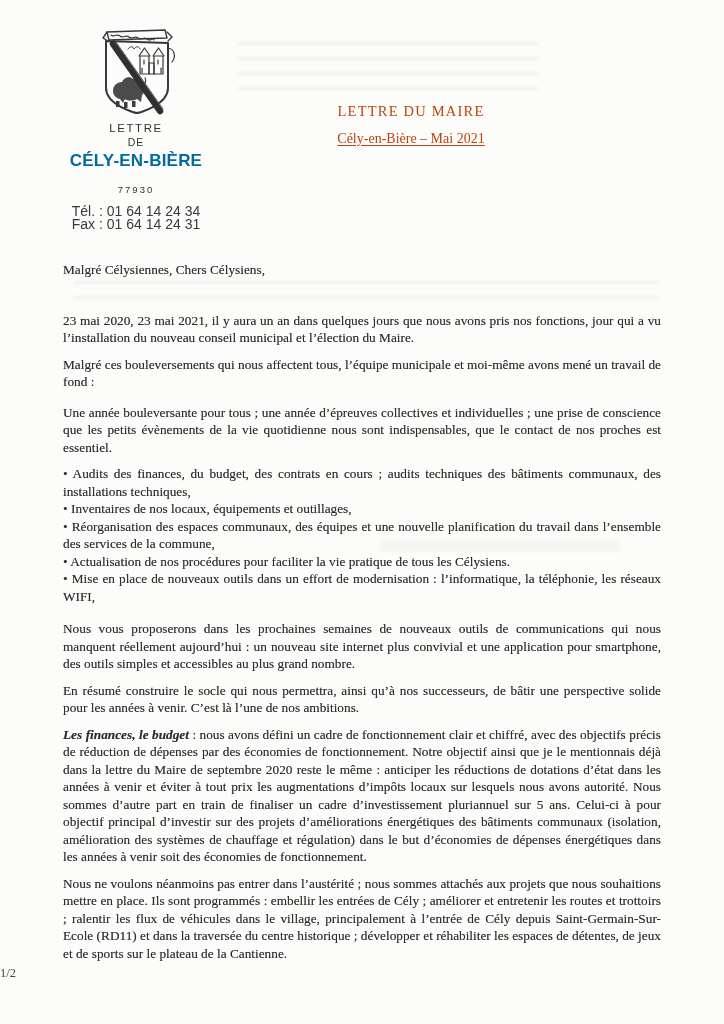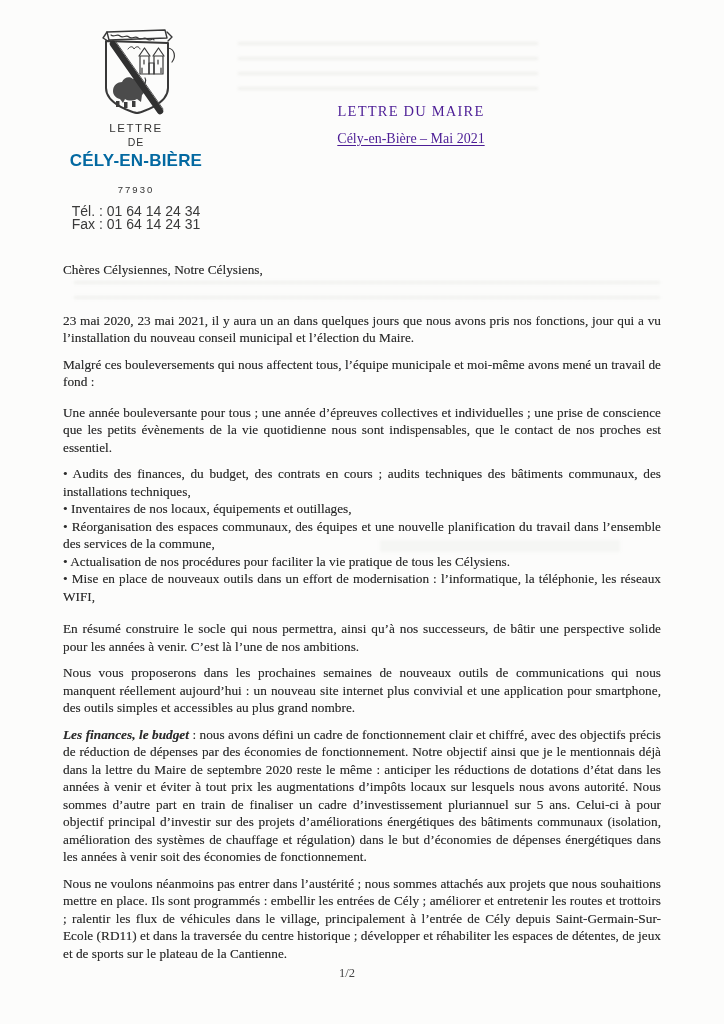--- a/index.html
+++ b/index.html
@@ -22,38 +22,38 @@
     position:absolute; left:60px; top:28px; width:152px; text-align:center;
     font-family:"Liberation Sans", sans-serif; color:#333;
   }
   .crest{ display:block; margin:0 auto 2px; }
   .lh-org{ font-size:11.5px; letter-spacing:1.6px; }
   .lh-de{ font-size:10.5px; letter-spacing:1px; margin-top:2px; }
   .lh-commune{ font-size:17px; font-weight:bold; letter-spacing:.2px; margin-top:3px; white-space:nowrap; color:#0369a1; }
   .lh-cp{ font-size:9.5px; letter-spacing:2px; margin-top:13px; }
   .lh-contact{ margin-top:10px; font-size:14px; line-height:12.5px; color:#3a3a3a; }
   
-  .titleblock{ position:absolute; left:270px; top:103px; width:282px; text-align:center; color:#4c1d95; }
+  .titleblock{ position:absolute; left:270px; top:103px; width:282px; text-align:center; color:#c2410c; }
   .doc-title{ font-size:14.5px; letter-spacing:1.2px; }
   .doc-subtitle{ margin-top:11px; font-size:14px; text-decoration:underline; text-underline-offset:2px; }
   
   .body{
     position:absolute; left:63px; top:261px; width:598px;
     font-size:13.3px; line-height:17.5px; text-align:justify;
     color:#2c2c2c; text-shadow:0 0 .3px rgba(45,45,45,.45);
   }
   .salutation{ margin-bottom:33px; text-align:left; }
   .para{ margin-bottom:9px; }
   .para-malgre{ margin-bottom:13px; }
   .bullets{ margin-bottom:15px; }
   .bullet{ margin:0; }
   .lead{ font-weight:bold; font-style:italic; }
   
   .pagenum{
-    position:absolute; left:0; top:966px; width:694px; text-align:center;
+    position:absolute; left:0; top:966px; width:694px; 
     font-size:12.5px; color:#444;
   }
 </style>
 </head>
 <body>
 
 <div class="page">
 
   <div class="ghost ghost-a"></div>
   <div class="ghost ghost-b"></div>
@@ -102,34 +102,34 @@
       <div>Fax : 01 64 14 24 31</div>
     </div>
   </header>
 
   <div class="titleblock">
     <div class="doc-title">LETTRE DU MAIRE</div>
     <div class="doc-subtitle">Cély-en-Bière – Mai 2021</div>
   </div>
 
   <main class="body">
-    <p class="salutation">Chères Célysiennes, Notre Célysiens,</p>
+    <p class="salutation">Malgré Célysiennes, Chers Célysiens,</p>
 
     <p class="para">23 mai 2020, 23 mai 2021, il y aura un an dans quelques jours que nous avons pris nos fonctions, jour qui a vu l’installation du nouveau conseil municipal et l’élection du Maire.</p>
     <p class="para para-malgre">Malgré ces bouleversements qui nous affectent tous, l’équipe municipale et moi-même avons mené un travail de fond :</p>
     <p class="para">Une année bouleversante pour tous ; une année d’épreuves collectives et individuelles ; une prise de conscience que les petits évènements de la vie quotidienne nous sont indispensables, que le contact de nos proches est essentiel.</p>
 
     <div class="bullets">
       <p class="bullet"><span>•</span> <span>Audits des finances, du budget, des contrats en cours ; audits techniques des bâtiments communaux, des installations techniques,</span></p>
       <p class="bullet"><span>•</span> <span>Inventaires de nos locaux, équipements et outillages,</span></p>
       <p class="bullet"><span>•</span> <span>Réorganisation des espaces communaux, des équipes et une nouvelle planification du travail dans l’ensemble des services de la commune,</span></p>
       <p class="bullet"><span>•</span> <span>Actualisation de nos procédures pour faciliter la vie pratique de tous les Célysiens.</span></p>
       <p class="bullet"><span>•</span> <span>Mise en place de nouveaux outils dans un effort de modernisation : l’informatique, la téléphonie, les réseaux WIFI,</span></p>
     </div>
 
+    <p class="para">Nous vous proposerons dans les prochaines semaines de nouveaux outils de communications qui nous manquent réellement aujourd’hui : un nouveau site internet plus convivial et une application pour smartphone, des outils simples et accessibles au plus grand nombre.</p>
     <p class="para">En résumé construire le socle qui nous permettra, ainsi qu’à nos successeurs, de bâtir une perspective solide pour les années à venir. C’est là l’une de nos ambitions.</p>
-    <p class="para">Nous vous proposerons dans les prochaines semaines de nouveaux outils de communications qui nous manquent réellement aujourd’hui : un nouveau site internet plus convivial et une application pour smartphone, des outils simples et accessibles au plus grand nombre.</p>
     <p class="para"><span class="lead">Les finances, le budget</span><span> : nous avons défini un cadre de fonctionnement clair et chiffré, avec des objectifs précis de réduction de dépenses par des économies de fonctionnement. Notre objectif ainsi que je le mentionnais déjà dans la lettre du Maire de septembre 2020 reste le même : anticiper les réductions de dotations d’état dans les années à venir et éviter à tout prix les augmentations d’impôts locaux sur lesquels nous avons autorité. Nous sommes d’autre part en train de finaliser un cadre d’investissement pluriannuel sur 5 ans. Celui-ci à pour objectif principal d’investir sur des projets d’améliorations énergétiques des bâtiments communaux (isolation, amélioration des systèmes de chauffage et régulation) dans le but d’économies de dépenses énergétiques dans les années à venir soit des économies de fonctionnement.</span></p>
     <p class="para">Nous ne voulons néanmoins pas entrer dans l’austérité ; nous sommes attachés aux projets que nous souhaitions mettre en place. Ils sont programmés : embellir les entrées de Cély ; améliorer et entretenir les routes et trottoirs ; ralentir les flux de véhicules dans le village, principalement à l’entrée de Cély depuis Saint-Germain-Sur-Ecole (RD11) et dans la traversée du centre historique ; développer et réhabiliter les espaces de détentes, de jeux et de sports sur le plateau de la Cantienne.</p>
   </main>
 
   <footer class="pagenum">1/2</footer>
 </div>
 
 </body></html>

